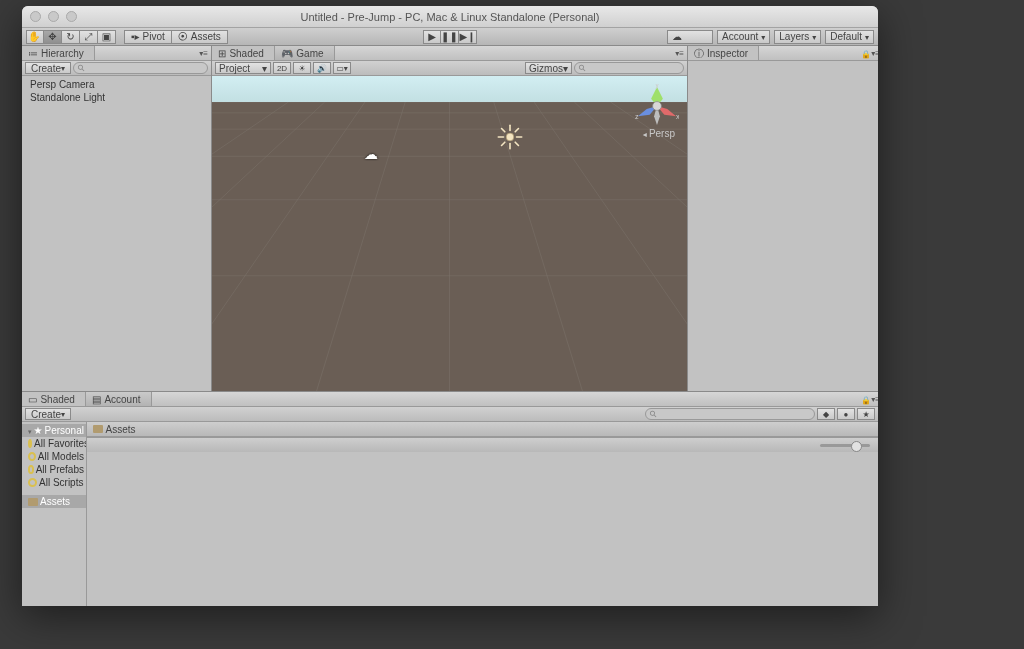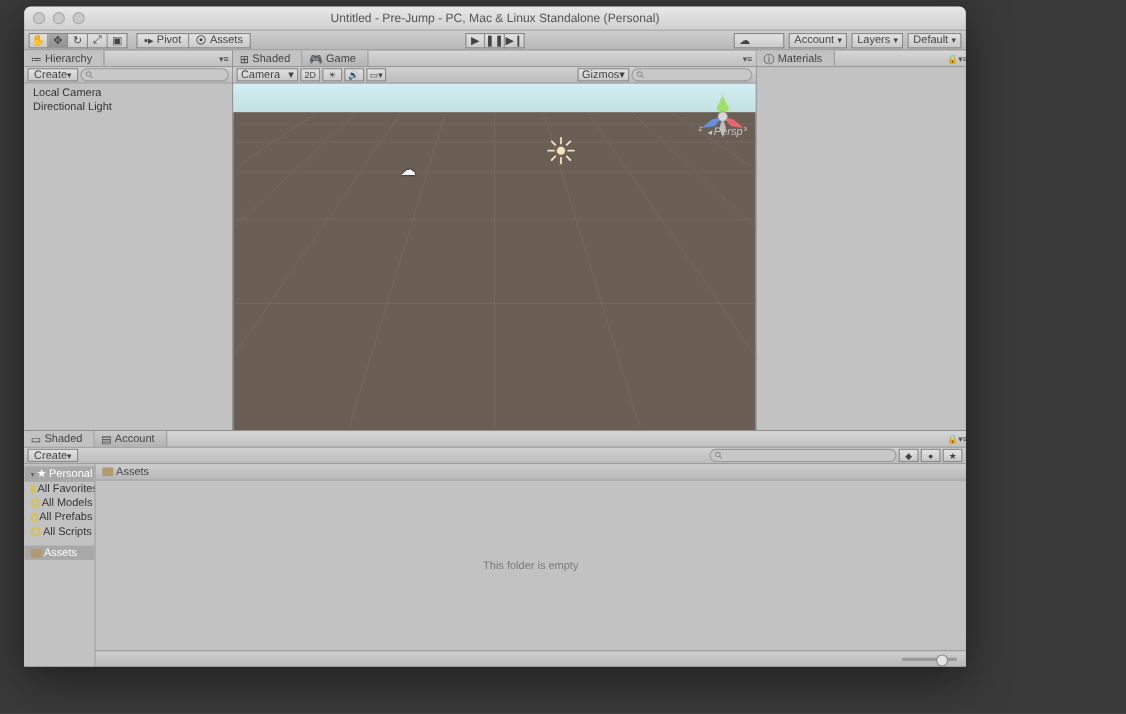--- a/index.html
+++ b/index.html
@@ -48,21 +48,21 @@
 .center { flex:1; display:flex; flex-direction:column; border-right:1px solid #8a8a8a; }
 .scene-toolbar { height:15px; background:linear-gradient(#d1d1d1,#bcbcbc); border-bottom:1px solid #999; display:flex; align-items:center; gap:2px; padding:0 3px;}
 .mini-drop { height:12px; min-width:56px; padding:0 3px; background:linear-gradient(#e2e2e2,#c9c9c9); border:1px solid #8a8a8a; font-size:8px; color:#444; display:flex; align-items:center; justify-content:space-between; cursor:pointer;}
 .mini-tog { width:18px; height:12px; background:linear-gradient(#e2e2e2,#c9c9c9); border:1px solid #8a8a8a; display:flex; align-items:center; justify-content:center; font-size:8px; color:#444; cursor:pointer;}
 .viewport { flex:1; position:relative; overflow:hidden; }
 .sky { position:absolute; left:0; right:0; top:0; height:30px; background:linear-gradient(#d2eef2,#c0dde0);}
 .ground { position:absolute; left:0; right:0; top:26px; bottom:0; background:#6a5e55; }
 .grid-svg { position:absolute; left:0; right:0; top:26px; bottom:0; width:100%; height:100%; }
 .sun { position:absolute; left:285px; top:48px; width:26px; height:26px; }
 .gizmo { position:absolute; right:8px; top:8px; width:44px; height:44px; }
-.persp { position:absolute; right:12px; top:39px; font-size:8px; color:#c8c8c8;font-style:italic; }
+.persp { position:absolute; right:12px; top:52px; font-size:8px; color:#c8c8c8; }
 .camera-ico { position:absolute; left:152px; top:70px; font-size:14px; color:#fff; filter:drop-shadow(0 0 1px #000);}
 
 
 .inspector { width:190px; background:#c2c2c2; }
 
 
 .bottom { height:215px; border-top:1px solid #8a8a8a; display:flex; flex-direction:column; background:#c2c2c2;}
 .proj-body { flex:1; display:flex; min-height:0; }
 .proj-tree { width:65px; background:#c2c2c2; border-right:1px solid #999; padding:2px 0; overflow:hidden;}
 .tree-item { padding:1px 2px 1px 6px; font-size:9px; color:#333; display:flex; align-items:center; gap:2px; cursor:pointer; white-space:nowrap;}
@@ -146,40 +146,40 @@
             <span>≔</span>
             <span>Hierarchy</span>
           </div>
         <div class="menu-ico">▾≡</div>
       </div>
       <div class="panel-toolbar">
         <div class="mini-btn"><span>Create</span> ▾</div>
         <div class="search" title="All"></div>
       </div>
       <div class="hier-body">
-        <div class="hier-item">Local Camera</div>
-        <div class="hier-item">Directional Light</div>
+        <div class="hier-item">Persp Camera</div>
+        <div class="hier-item">Standalone Light</div>
       </div>
     </div>
 
     <div class="panel center">
       <div class="panel-head">
         <div class="panel-tab">
             <span>⊞</span>
             <span>Shaded</span>
           </div>
         <div class="panel-tab inactive">
             <span>🎮</span>
             <span>Game</span>
           </div>
         <div class="menu-ico">▾≡</div>
       </div>
       <div class="scene-toolbar">
         <div class="mini-drop">
-            <span>Camera</span>
+            <span>Project</span>
             <span>▾</span>
           </div>
         <div class="mini-tog">2D</div>
         <div class="mini-tog">☀</div>
         <div class="mini-tog">🔊</div>
         <div class="mini-tog">▭▾</div>
         <div style="flex:1"></div>
         <div class="mini-drop" style="min-width:44px">
             <span>Gizmos</span>
             <span>▾</span>
@@ -233,21 +233,21 @@
           <text x="0" y="48" fill="#ccc" font-size="6">z</text>
         </svg>
         <div class="persp">◂ <span>Persp</span></div>
       </div>
     </div>
 
     <div class="panel inspector">
       <div class="panel-head">
         <div class="panel-tab">
             <span>ⓘ</span>
-            <span>Materials</span>
+            <span>Inspector</span>
           </div>
         <div class="menu-ico"><span class="lock-ico"></span>▾≡</div>
       </div>
     </div>
 
   </div>
 
   <div class="bottom">
     <div class="panel-head">
       <div class="panel-tab">
@@ -294,23 +294,20 @@
             <span>All Scripts</span>
           </div>
         <div style="height:6px"></div>
         <div class="tree-item hdr">
             <span class="folder-ico"></span>
             <span>Assets</span>
           </div>
       </div>
       <div class="proj-right">
         <div class="breadcrumb"><span class="folder-ico"></span>&nbsp;<span>Assets</span></div>
-        <div class="asset-area">
-            <span>This folder is empty</span>
-          </div>
         <div class="proj-foot">
           <div class="slider"></div>
         </div>
       </div>
     </div>
   </div>
 
 </div>
 
 </body></html>

